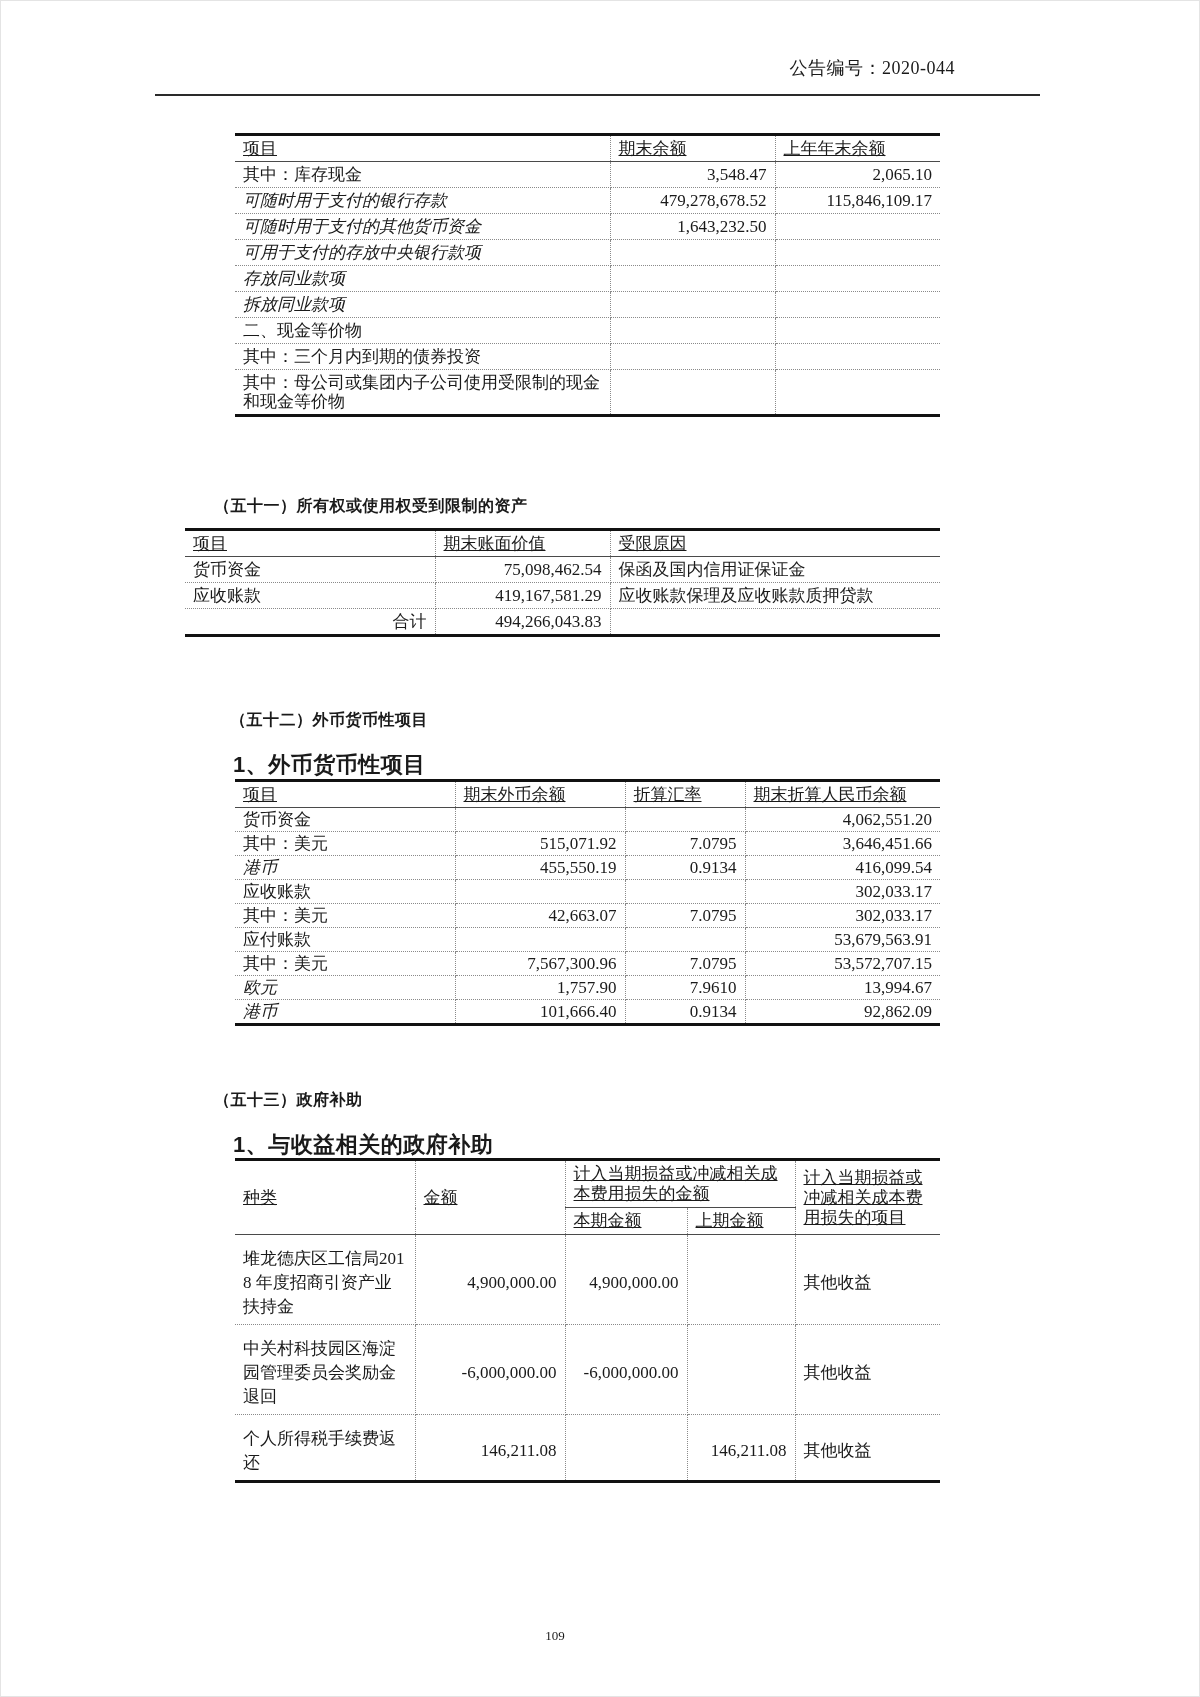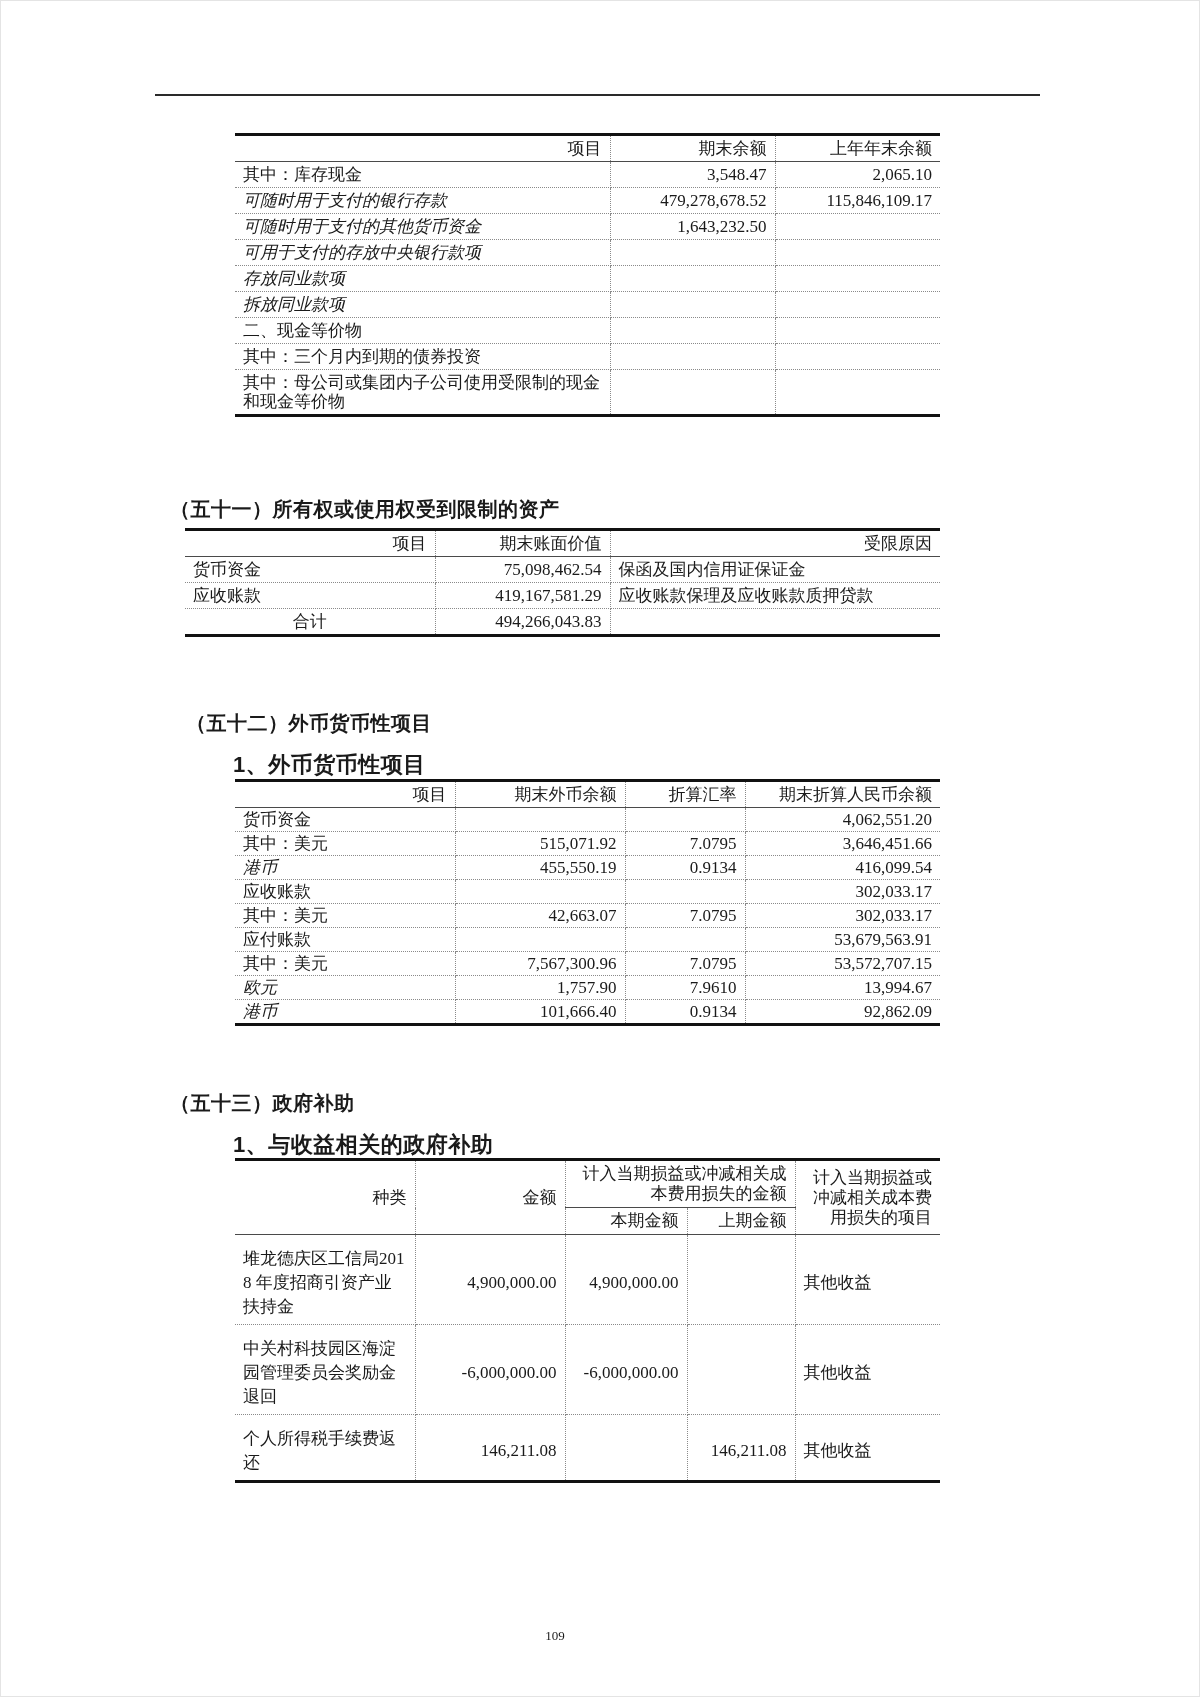--- a/index.html
+++ b/index.html
@@ -14,64 +14,65 @@
     position:absolute; top:56px; left:155px; width:885px;
     box-sizing:border-box; padding-right:85px;
     text-align:right; font-size:18px; letter-spacing:0.5px;
   }
   .header-rule {
     position:absolute; top:94px; left:155px; width:885px;
     border-top:2px solid #2a2a2a;
   }
   .sec-title {
     position:absolute; font-family:"Liberation Sans","DejaVu Sans",sans-serif;
-    font-weight:700; font-size:20px; letter-spacing:0.5px;
+    font-weight:700; font-size:16px; letter-spacing:0.5px;margin-left:44px;
   }
   .sub-title {
     position:absolute; font-family:"Liberation Sans","DejaVu Sans",sans-serif;
     font-weight:700; font-size:22px; letter-spacing:0.5px;
   }
   .tbl { position:absolute; }
   .tbl table {
     width:100%; border-collapse:collapse; table-layout:fixed;
     border-top:3px solid #111; border-bottom:3px solid #111;
     font-size:17px;
   }
   .tbl th, .tbl td {
     border:1px dotted #8a8a8a;
     font-weight:normal; vertical-align:middle;
     padding:3px 8px; line-height:19px;
     overflow:hidden; word-break:break-all;
   }
-  .tbl th { text-align:right; }
+  .tbl th { text-align:left;text-decoration:underline; }
   .tbl thead th { border-bottom:1px solid #4a4a4a; }
   .tbl th:first-child, .tbl td:first-child { border-left:none; }
   .tbl th:last-child, .tbl td:last-child { border-right:none; }
   .tbl thead tr:first-child th { border-top:none; }
   .tbl tbody tr:last-child td { border-bottom:none; }
   .item { text-align:left; }
   .ind  { padding-left:59px;font-style:italic; }
   .num  { text-align:right; padding-right:10px; font-variant-numeric:tabular-nums; }
   .reason { text-align:left; padding-left:12px; }
-  .center { text-align:center; }
+  .center { text-align:right; }
   .t3 td { padding-top:2px; padding-bottom:2px; }
   .t4 th { line-height:20px; }
   .t4 td { padding-top:12px; padding-bottom:5px; line-height:24px; }
   .kind { text-align:left; }
   .benefit { text-align:left; }
   .page-number {
     position:absolute; top:1628px; left:155px; width:800px;
     text-align:center; font-size:13px;
   }
 </style>
 </head>
 <body>
 
 <div class="page">
 
+  <div class="doc-header">公告编号：2020-044</div>
   <div class="header-rule"></div>
 
   <div class="tbl" style="top:133px; left:235px; width:705px;">
     <table>
       <colgroup>
           <col style="width:375px">
           <col style="width:165px">
           <col style="width:165px">
         </colgroup>
       <thead>

